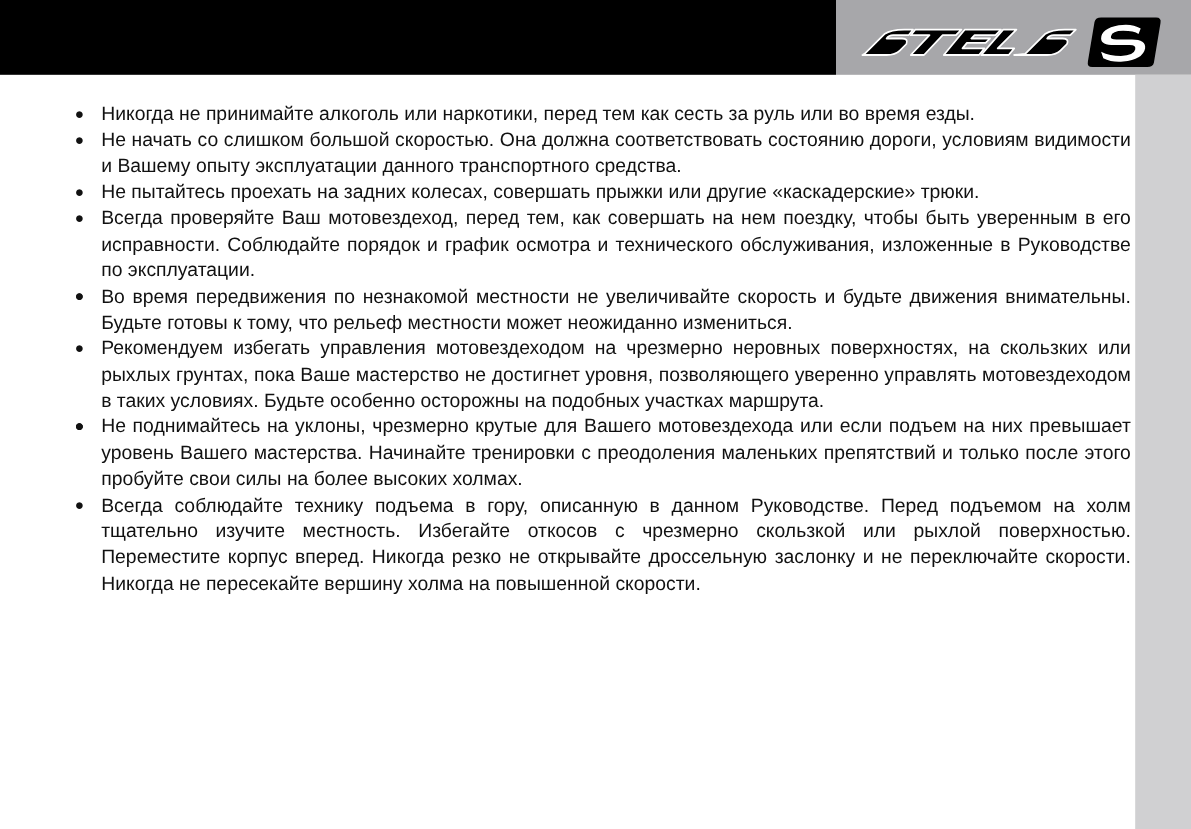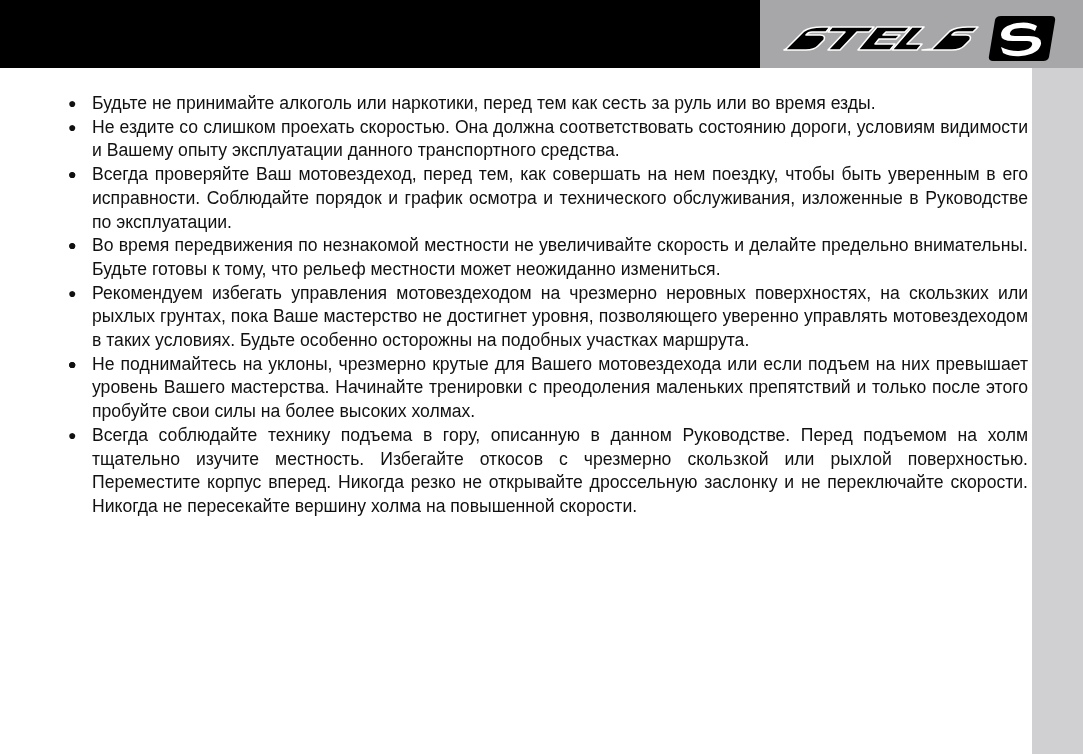--- a/index.html
+++ b/index.html
@@ -54,24 +54,24 @@
     <path d="M150 27 L168 9 Q174 5 186 5 L196 5 L191 10 L176 10 Q172 10 170 13 L184 13 Q190 13 188 18 L182 24 Q178 28 170 28 L140 28 Z"></path>
   </g>
 </svg>
 
 <svg class="logo-badge" viewBox="0 0 70 50">
   <path d="M14 3 L64 3 Q69 3 68 8 L62 44 Q61 48 56 48 L6 48 Q1 48 2 43 L8 7 Q9 3 14 3 Z" fill="#000"></path>
   <path d="M50 13 Q42 8 30 10 Q14 13 14 22 Q14 28 26 28 L40 28 Q46 28 45 32 Q44 37 32 38 Q22 38 14 34 L16 40 Q24 44 34 43 Q52 41 54 31 Q55 23 42 23 L28 23 Q22 23 23 20 Q24 15 34 15 Q44 15 48 18 Z" fill="#fff"></path>
 </svg>
 
 <div class="content">
-  <div class="item"><span class="bullet">●</span><span>Будьте  не  принимайте алкоголь или наркотики, перед тем как сесть за руль или во время езды.</span></div>
-  <div class="item"><span class="bullet">●</span><span>Не  ездите  со  слишком  проехать  скоростью.  Она  должна  соответствовать  состоянию  дороги, условиям  видимости и  Вашему  опыту  эксплуатации данного транспортного средства.</span></div>
-  <div class="item"><span class="bullet">●</span></div>
+  <div class="item"><span class="bullet">●</span><span>Никогда  не  принимайте алкоголь или наркотики, перед тем как сесть за руль или во время езды.</span></div>
+  <div class="item"><span class="bullet">●</span><span>Не  начать  со  слишком  большой  скоростью.  Она  должна  соответствовать  состоянию  дороги, условиям  видимости и  Вашему  опыту  эксплуатации данного транспортного средства.</span></div>
+  <div class="item"><span class="bullet">●</span><span>Не пытайтесь  проехать на задних колесах,  совершать прыжки  или  другие  «каскадерские» трюки.</span></div>
   <div class="item"><span class="bullet">●</span><span>Всегда проверяйте Ваш мотовездеход,  перед  тем,  как  совершать  на   нем   поездку, чтобы  быть уверенным в его исправности. Соблюдайте порядок и график осмотра и технического обслуживания, изложенные в Руководстве по эксплуатации.</span></div>
   <div class="item"><span class="bullet">●</span></div>
-  <div class="item"><span class="bullet">●</span><span>Во время  передвижения  по незнакомой местности  не увеличивайте скорость и  делайте предельно внимательны.  Будьте  готовы  к  тому,  что  рельеф  местности  может  неожиданно  измениться.</span></div>
+  <div class="item"><span class="bullet">●</span><span>Во время  передвижения  по незнакомой местности  не увеличивайте скорость и  будьте движения внимательны.  Будьте  готовы  к  тому,  что  рельеф  местности  может  неожиданно  измениться.</span></div>
   <div class="item"><span class="bullet">●</span><span>Рекомендуем  избегать  управления  мотовездеходом  на  чрезмерно   неровных   поверхностях,  на скользких  или  рыхлых  грунтах, пока  Ваше  мастерство  не достигнет уровня, позволяющего уверенно управлять мотовездеходом  в таких  условиях. Будьте  особенно осторожны  на  подобных участках маршрута.</span></div>
   <div class="item"><span class="bullet">●</span></div>
   <div class="item"><span class="bullet">●</span></div>
   <div class="item"><span class="bullet">●</span><span>Не поднимайтесь на уклоны, чрезмерно крутые для Вашего мотовездехода или если подъем на них превышает   уровень   Вашего   мастерства.   Начинайте   тренировки   с   преодоления   маленьких препятствий и только после этого пробуйте свои силы на более высоких холмах.</span></div>
   <div class="item"><span class="bullet">●</span><span>Всегда  соблюдайте  технику  подъема  в гору, описанную в данном Руководстве.  Перед подъемом на холм тщательно  изучите  местность.   Избегайте  откосов  с  чрезмерно  скользкой  или  рыхлой поверхностью. Переместите корпус вперед.  Никогда  резко  не открывайте  дроссельную  заслонку и не переключайте скорости. Никогда не пересекайте вершину холма на повышенной скорости.</span></div>
 </div>
 
 </body></html>

